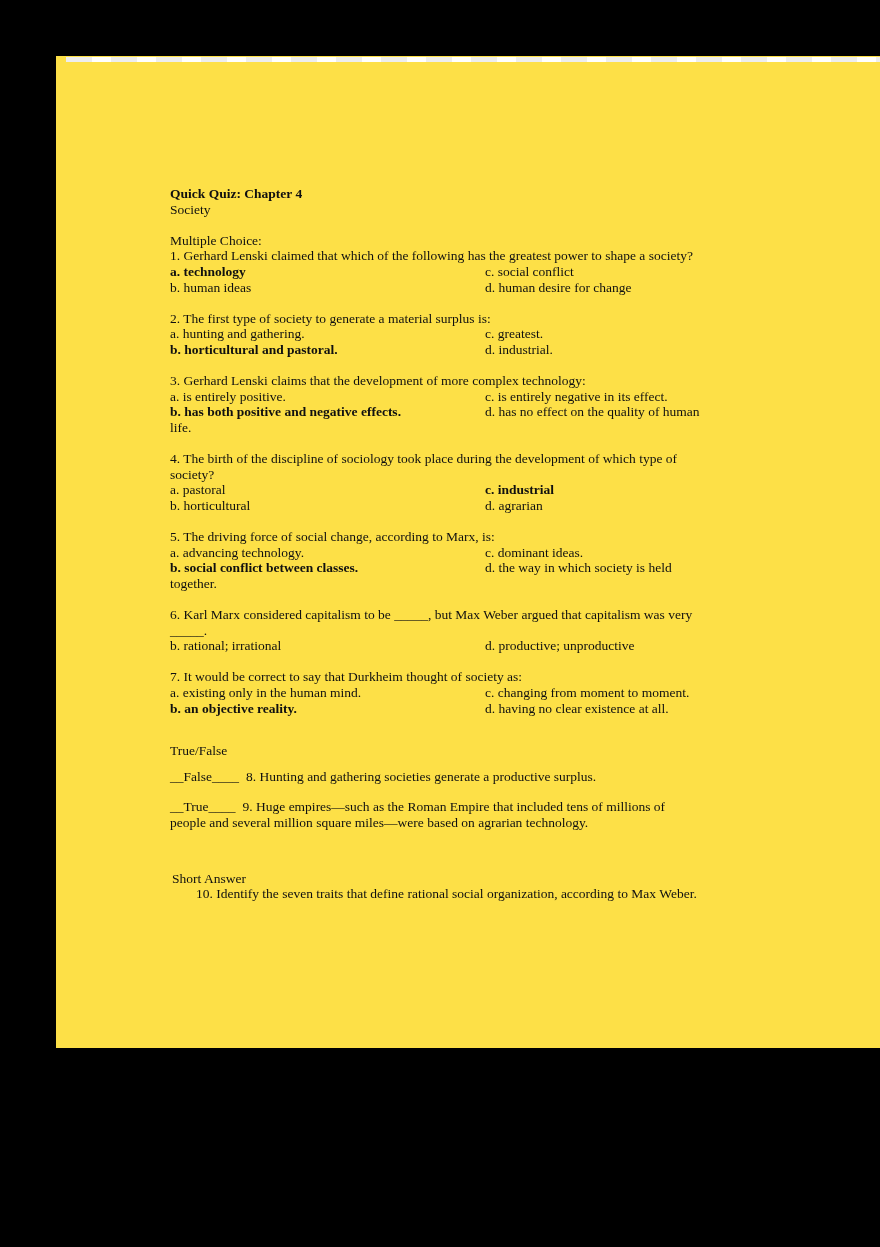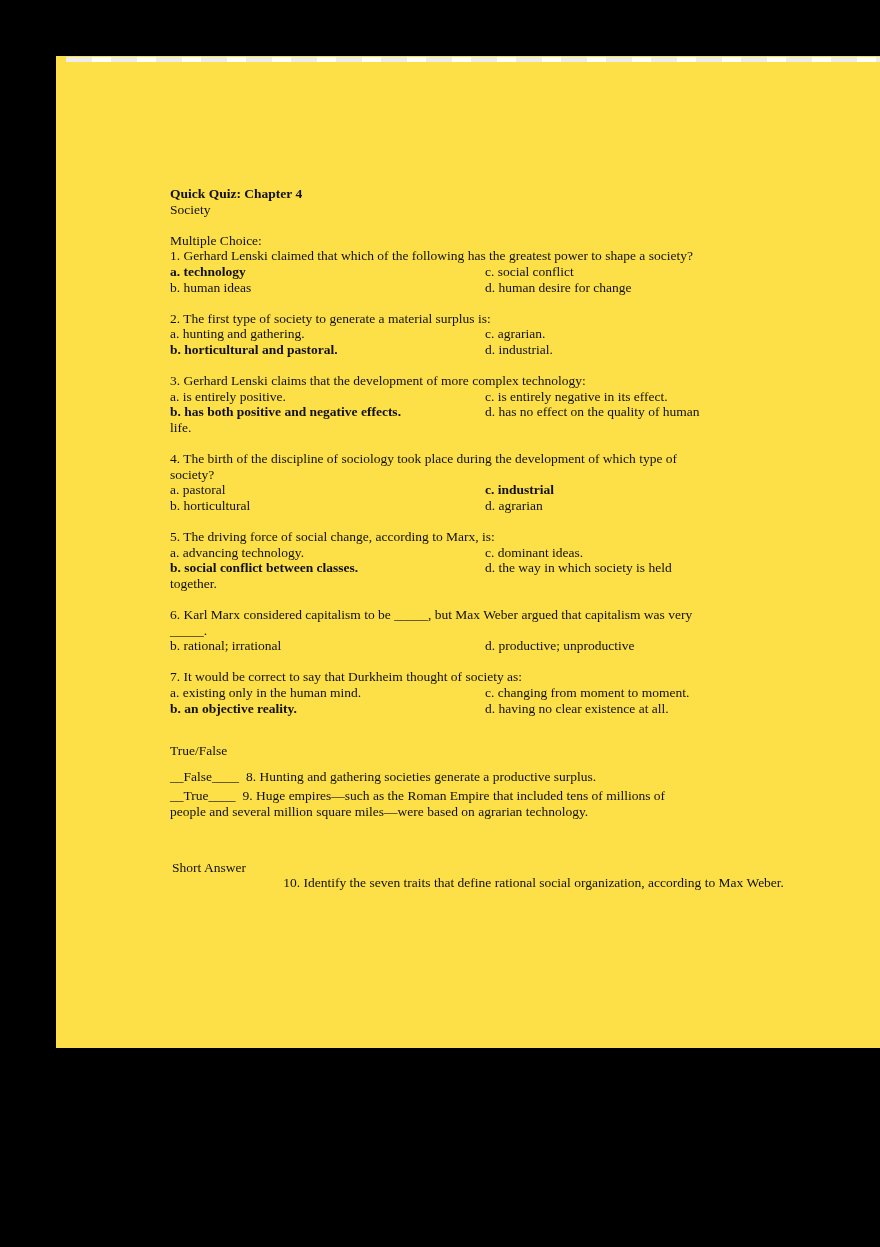--- a/index.html
+++ b/index.html
@@ -29,25 +29,25 @@
   }
   .line { min-height: 15.6px; white-space: pre-wrap; }
   .gap { height: 15.6px; }
   .b { font-weight: bold; }
   .u { text-underline-offset: 3px; text-decoration-thickness: 1px; }
   .optrow { display: flex; min-height: 15.6px; align-items: center; }
   .opt-l { flex: 0 0 315px; white-space: pre-wrap; }
   .opt-r { flex: 1; white-space: pre-wrap; }
   .tf-heading { margin-top: 27px; }
   .tf-item-8 { margin-top: 10px; }
-  .tf-item-9 { margin-top: 4px; }
+  .tf-item-9 { margin-top: 15px; }
   .answer { text-underline-offset: 4px; text-decoration-thickness: 1px; }
   .tf-text { padding-left: 7px; }
   .sa-heading { margin-top: 40px; padding-left: 2px; }
-  .sa-question { padding-left: 26px; text-align: right; }
+  .sa-question { padding-left: 26px; }
 </style>
 </head>
 <body>
 
 <div class="page">
   <div class="scan-strip"></div>
   <div class="content">
 
     <div class="line b">Quick Quiz: Chapter 4</div>
     <div class="line">Society</div>
@@ -65,21 +65,21 @@
         <span class="opt-l">b. human ideas</span>
         <span class="opt-r">d. human desire for change</span>
       </div>
     </div>
     <div class="gap"></div>
 
     <div>
       <div class="line">2. The first type of society to generate a material surplus is:</div>
       <div class="optrow">
         <span class="opt-l">a. hunting and gathering.</span>
-        <span class="opt-r">c. agrarian.</span>
+        <span class="opt-r">c. greatest.</span>
       </div>
       <div class="optrow">
         <span class="opt-l b">b. horticultural and pastoral.</span>
         <span class="opt-r">d. industrial.</span>
       </div>
     </div>
     <div class="gap"></div>
 
     <div>
       <div class="line">3. Gerhard Lenski claims that the development of more complex technology:</div>

